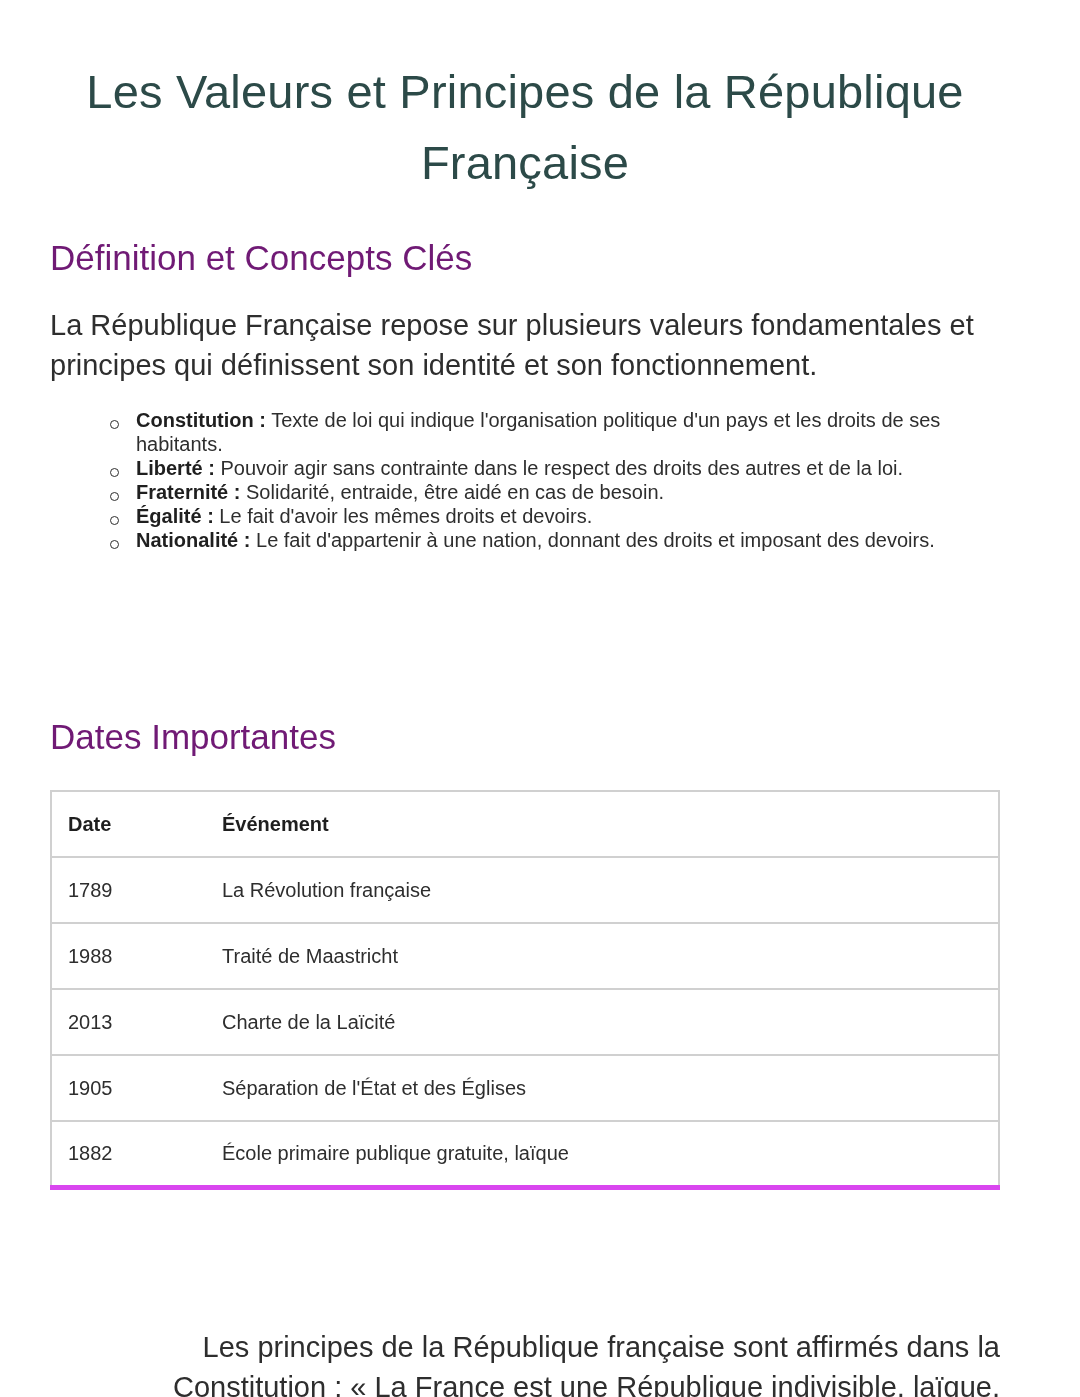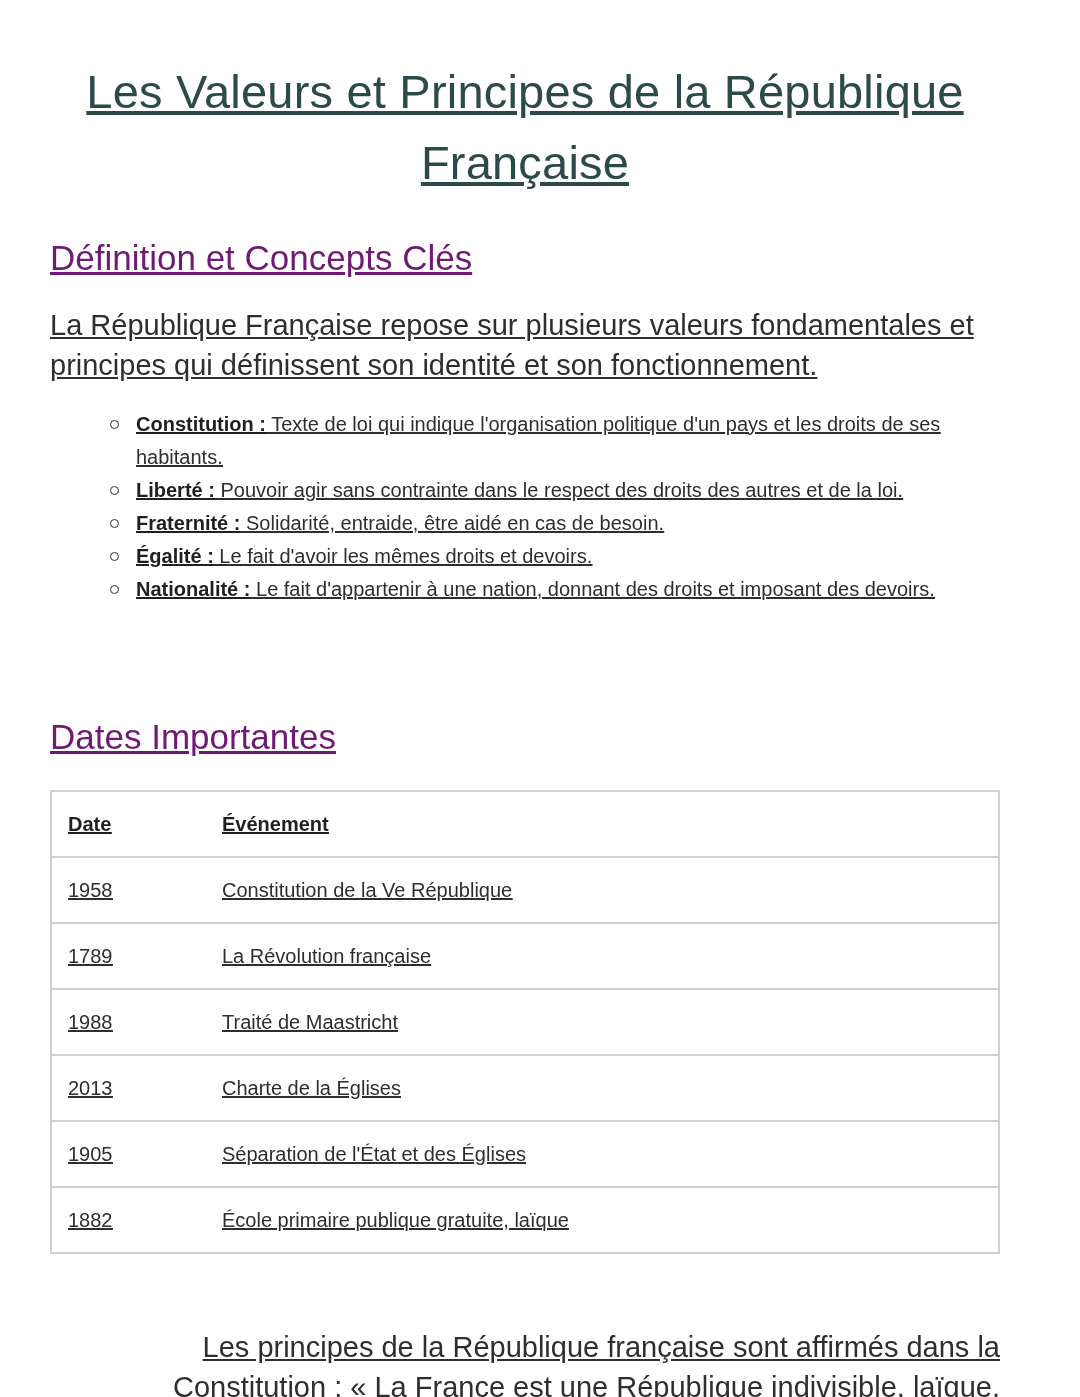--- a/index.html
+++ b/index.html
@@ -1,15 +1,15 @@
 <!DOCTYPE html>
 <html><head>
   <meta charset="utf-8">
   <style>
-    * { box-sizing: border-box; margin: 0; padding: 0; text-decoration: underline; }
+    * { box-sizing: border-box; margin: 0; padding: 0; }
     html, body { width: 1080px; height: 1397px; background: #ffffff; }
     body {
       font-family: "Liberation Sans", "DejaVu Sans", sans-serif;
       color: #2b2b2b;
       position: relative;
       overflow: hidden;
     }
     .page { position: absolute; left: 50px; top: 0; width: 950px; }
     h1 {
       position: absolute; left: 0; top: 56px; width: 950px;
@@ -37,21 +37,21 @@
     }
     #intro { top: 305px; }
     #outro { top: 1327px; text-align: right; }
     ul.concepts {
       position: absolute; left: 86px; top: 408px; width: 860px;
       list-style: none;
     }
     ul.concepts li {
       position: relative;
       font-size: 20px;
-      line-height: 33px;
+      line-height: 24px;
       color: #2e2e2e;
     }
     ul.concepts li .bullet {
       position: absolute; left: -26px; top: 12px;
       width: 9px; height: 9px;
       border: 1.6px solid #2e2e2e;
       border-radius: 50%;
     }
     ul.concepts li .term { font-weight: bold; color: #1f1f1f; }
     table.dates {
@@ -64,21 +64,21 @@
     table.dates th, table.dates td {
       height: 66px;
       padding: 0 16px;
       text-align: left;
       vertical-align: middle;
       border-bottom: 2px solid #d0d0d0;
       color: #2e2e2e;
     }
     table.dates th { font-weight: bold; color: #1f1f1f; }
     table.dates .col-date { width: 155px; }
-    table.dates tr:last-child td { border-bottom: 1px solid #d946ef; }
+    table.dates tr:last-child td { border-bottom: 5px solid #d946ef; }
   </style>
 </head>
 <body>
 
 <div class="page">
   <h1>Les Valeurs et Principes de la République Française</h1>
 
   <h2 id="h2-defs">Définition et Concepts Clés</h2>
   <p id="intro" class="para">La République Française repose sur plusieurs valeurs fondamentales et principes qui définissent son identité et son fonctionnement.</p>
 
@@ -109,34 +109,30 @@
 
   <table class="dates">
     <thead>
       <tr>
         <th class="col-date">Date</th>
         <th>Événement</th>
       </tr>
     </thead>
     <tbody>
       <tr>
-        <td>1958</td>
-        <td>Constitution de la Ve République</td>
-      </tr>
-      <tr>
         <td>1789</td>
         <td>La Révolution française</td>
       </tr>
       <tr>
         <td>1988</td>
         <td>Traité de Maastricht</td>
       </tr>
       <tr>
         <td>2013</td>
-        <td>Charte de la Églises</td>
+        <td>Charte de la Laïcité</td>
       </tr>
       <tr>
         <td>1905</td>
         <td>Séparation de l'État et des Églises</td>
       </tr>
       <tr>
         <td>1882</td>
         <td>École primaire publique gratuite, laïque</td>
       </tr>
     </tbody>

